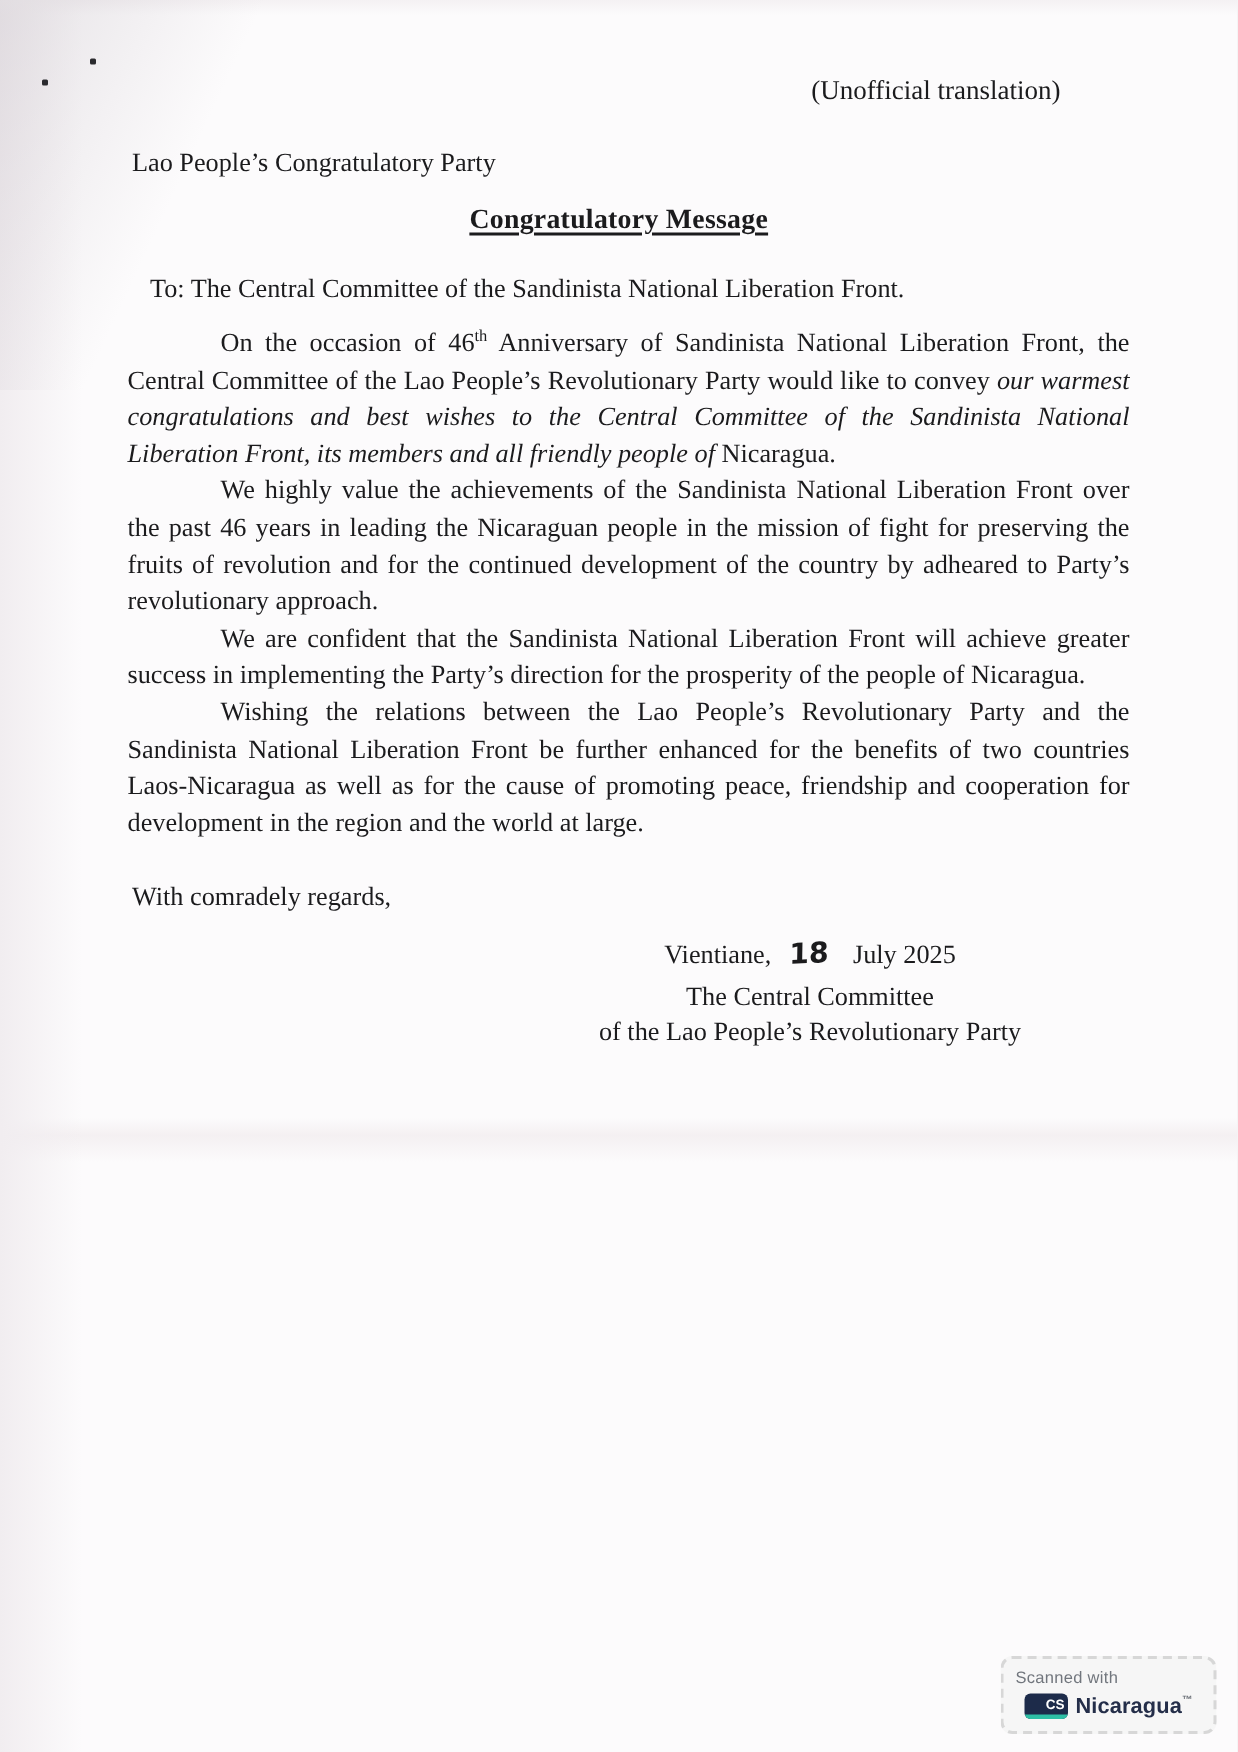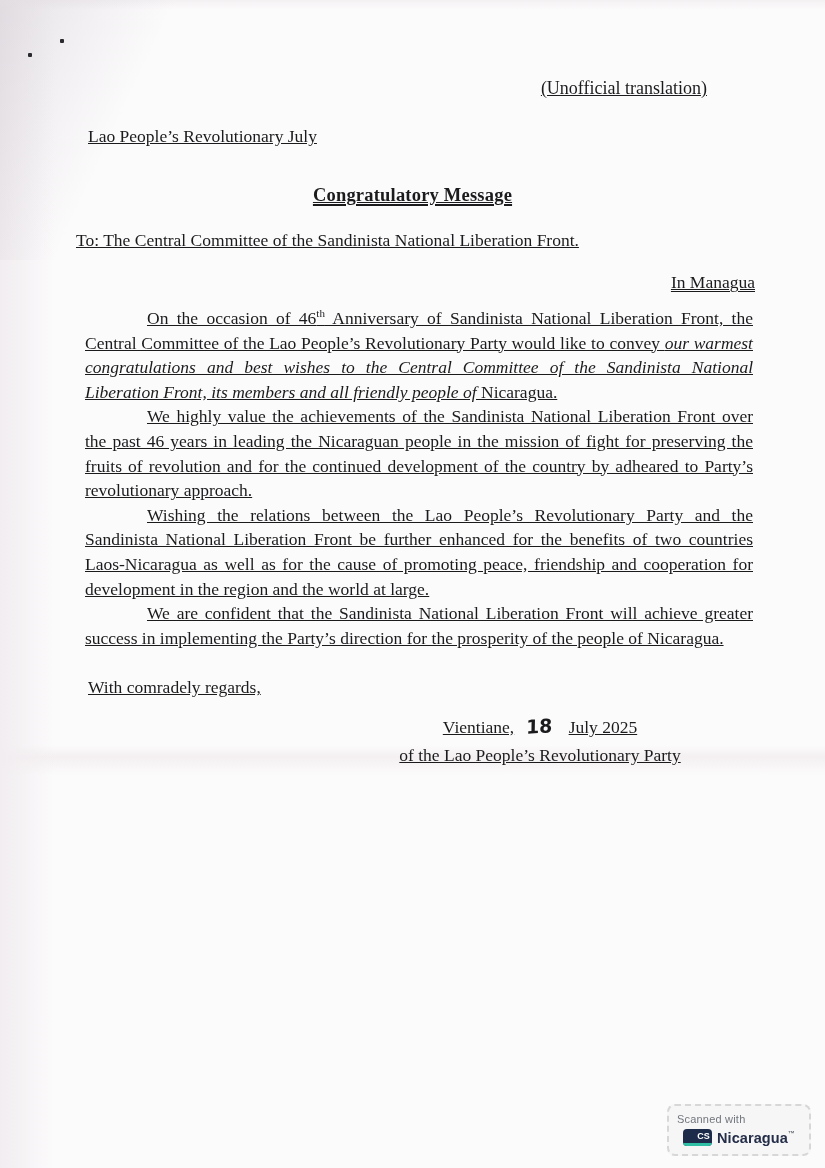--- a/index.html
+++ b/index.html
@@ -22,46 +22,46 @@
   
   .fold{
     position:absolute;top:0;left:0;width:200px;height:260px;
     background:linear-gradient(115deg, rgba(208,202,208,0.5) 0%, rgba(208,202,208,0) 55%);
     pointer-events:none;
   }
   .speck{position:absolute;width:4px;height:4px;background:#2a2a2e;border-radius:1px;}
   .speck.s1{left:60px;top:39px;}
   .speck.s2{left:28px;top:53px;}
 
-  .content{position:relative;padding-top:78px;text-decoration:underline;}
+  .content{position:relative;padding-top:50px;}
 
   .unofficial{
     text-align:right;
     padding-right:118px;
     font-size:18px;
   }
   .letterhead{
     margin:26px 0 0 88px;
     font-size:17.5px;
     line-height:23px;
   }
   .letterhead .lh2{margin-left:28px;}
 
   .doc-title{
-    margin-top:37px;
+    margin-top:17px;
     text-align:center;
     font-size:18.5px;
     font-weight:bold;
     text-decoration:underline;
     text-decoration-thickness:2px;
     text-underline-offset:3px;
     letter-spacing:.2px;
   }
   .recipient{
-    margin:24px 0 0 76px;
+    margin:24px 0 0 100px;
     font-size:17.5px;
   }
   .location{
     margin-top:21px;
     text-align:right;
     padding-right:70px;
     font-size:17.5px;
     text-decoration:underline;
     text-underline-offset:3px;
   }
@@ -134,42 +134,42 @@
 
 <div class="page">
   <div class="fold"></div>
   <div class="speck s1"></div>
   <div class="speck s2"></div>
 
   <div class="content">
     <div class="unofficial">(Unofficial translation)</div>
 
     <div class="letterhead">
-      <div class="lh1">Lao People’s Revolutionary July</div>
+      <div class="lh1">Lao People’s Congratulatory Party</div>
     </div>
 
     <div class="doc-title">Congratulatory Message</div>
 
     <div class="recipient">To: The Central Committee of the Sandinista National Liberation Front.</div>
 
-    <div class="location">In Managua</div>
 
     <div class="body-text">
         <p class="para"><span>On the occasion of 46</span><sup>th</sup><span> Anniversary of Sandinista National Liberation Front, the Central Committee of the Lao People’s Revolutionary Party would like to convey </span><span class="it">our warmest congratulations and best wishes to the Central Committee of the Sandinista National Liberation Front, its members and all friendly people of </span><span>Nicaragua.</span></p>
         <p class="para"><span>We highly value the achievements of the Sandinista National Liberation Front over the past 46 years in leading the Nicaraguan people in the mission of fight for preserving the fruits of revolution and for the continued development of the country by adheared to Party’s revolutionary approach.</span></p>
+        <p class="para"><span>We are confident that the Sandinista National Liberation Front will achieve greater success in implementing the Party’s direction for the prosperity of the people of Nicaragua.</span></p>
         <p class="para"><span>Wishing the relations between the Lao People’s Revolutionary Party and the Sandinista National Liberation Front be further enhanced for the benefits of two countries Laos-Nicaragua as well as for the cause of promoting peace, friendship and cooperation for development in the region and the world at large.</span></p>
-        <p class="para"><span>We are confident that the Sandinista National Liberation Front will achieve greater success in implementing the Party’s direction for the prosperity of the people of Nicaragua.</span></p>
       </div>
 
     <div class="regards">With comradely regards,</div>
 
     <div class="signature">
       <div class="dateline">
         <span>Vientiane,</span><span class="hand">18</span><span>July 2025</span>
       </div>
+      <div>The Central Committee</div>
       <div>of the Lao People’s Revolutionary Party</div>
     </div>
   </div>
 
   <div class="badge">
     <div class="badge-top">Scanned with</div>
     <div class="badge-row">
       <span class="cs-logo">CS</span>
       <span class="badge-brand"><span>Nicaragua</span><span class="tm">™</span></span>
     </div>

